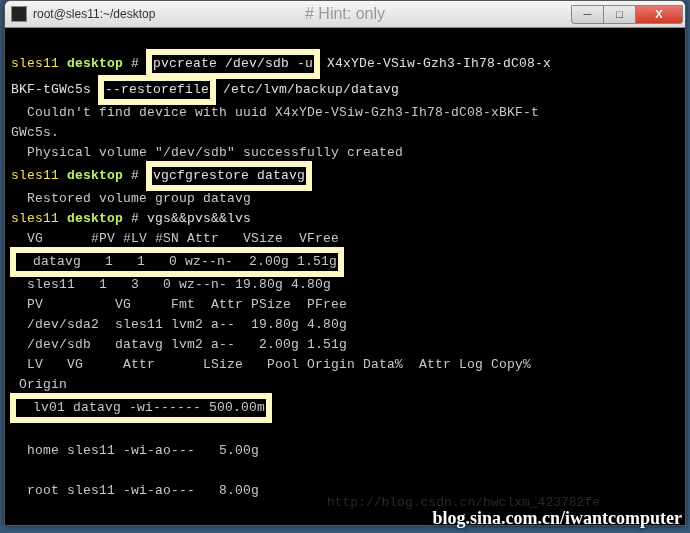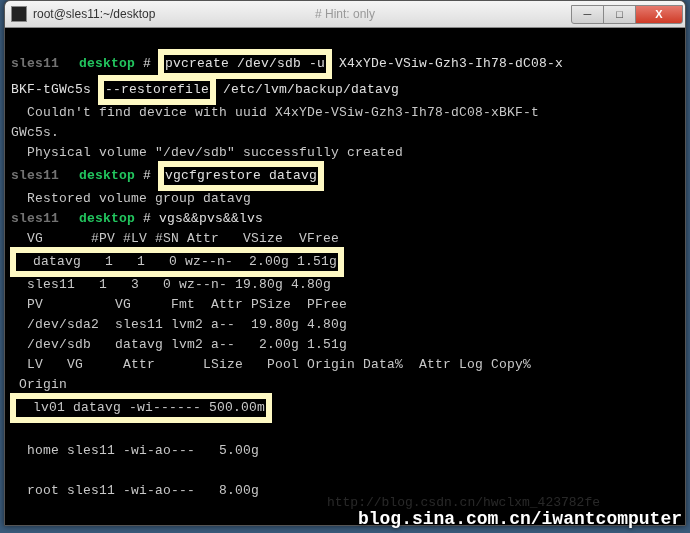--- a/index.html
+++ b/index.html
@@ -46,21 +46,21 @@
     flex: 1;
     white-space: nowrap;
     overflow: hidden;
   }
   .title-mid {
     color:#999;
     position: absolute;
     left: 50%;
     transform: translateX(-50%);
     font-family: "Segoe UI", Tahoma, sans-serif;
-    font-size: 12px;
+    font-size: 16px;
   }
   .win-buttons {
     display: flex;
     gap: 0;
   }
   .win-btn {
     width: 33px;
     height: 19px;
     background: linear-gradient(#eaeaea,#cfcfcf);
     border: 1px solid #888;
@@ -83,38 +83,38 @@
   .terminal {
     background: #000;
     color: #e0e0e0;
     padding: 3px 6px;
     height: calc(100% - 27px);
     overflow: hidden;
     line-height: 20px;
     letter-spacing: 0.2px;
     white-space: pre;
   }
-  .host   { color: #737373; font-weight: bold; }
-  .path   { color: #22c55e; font-weight: bold; margin-left: 12px; }
+  .host   { color: #fde047; font-weight: normal; }
+  .path   { color: #bef264; font-weight: bold; }
   .prompt { color: #e0e0e0; }
   .cmd    { color: #e0e0e0; }
   .out    { color: #c8c8c8; margin-top: 8px; }
   .hlbox {
     border: 6px solid #fef9c3;
     display: inline-block;
     padding: 0 1px;
     margin: -2px -1px;
     line-height: 18px;
   }
   .watermark {
     position: absolute;
     right: 8px;
     bottom: 4px;
     color: #fff;
-    font-family: Liberation Mono, monospace;
+    font-family: Liberation Serif, serif;
     font-size: 18px;
     font-weight: bold;
     text-shadow: 0 0 4px rgba(0,0,0,0.9);
     pointer-events: none;
   }
   .faded-url {
     position: absolute;
     bottom: 23px;
     right: 90px;
     color: rgba(160,160,160,0.25);

